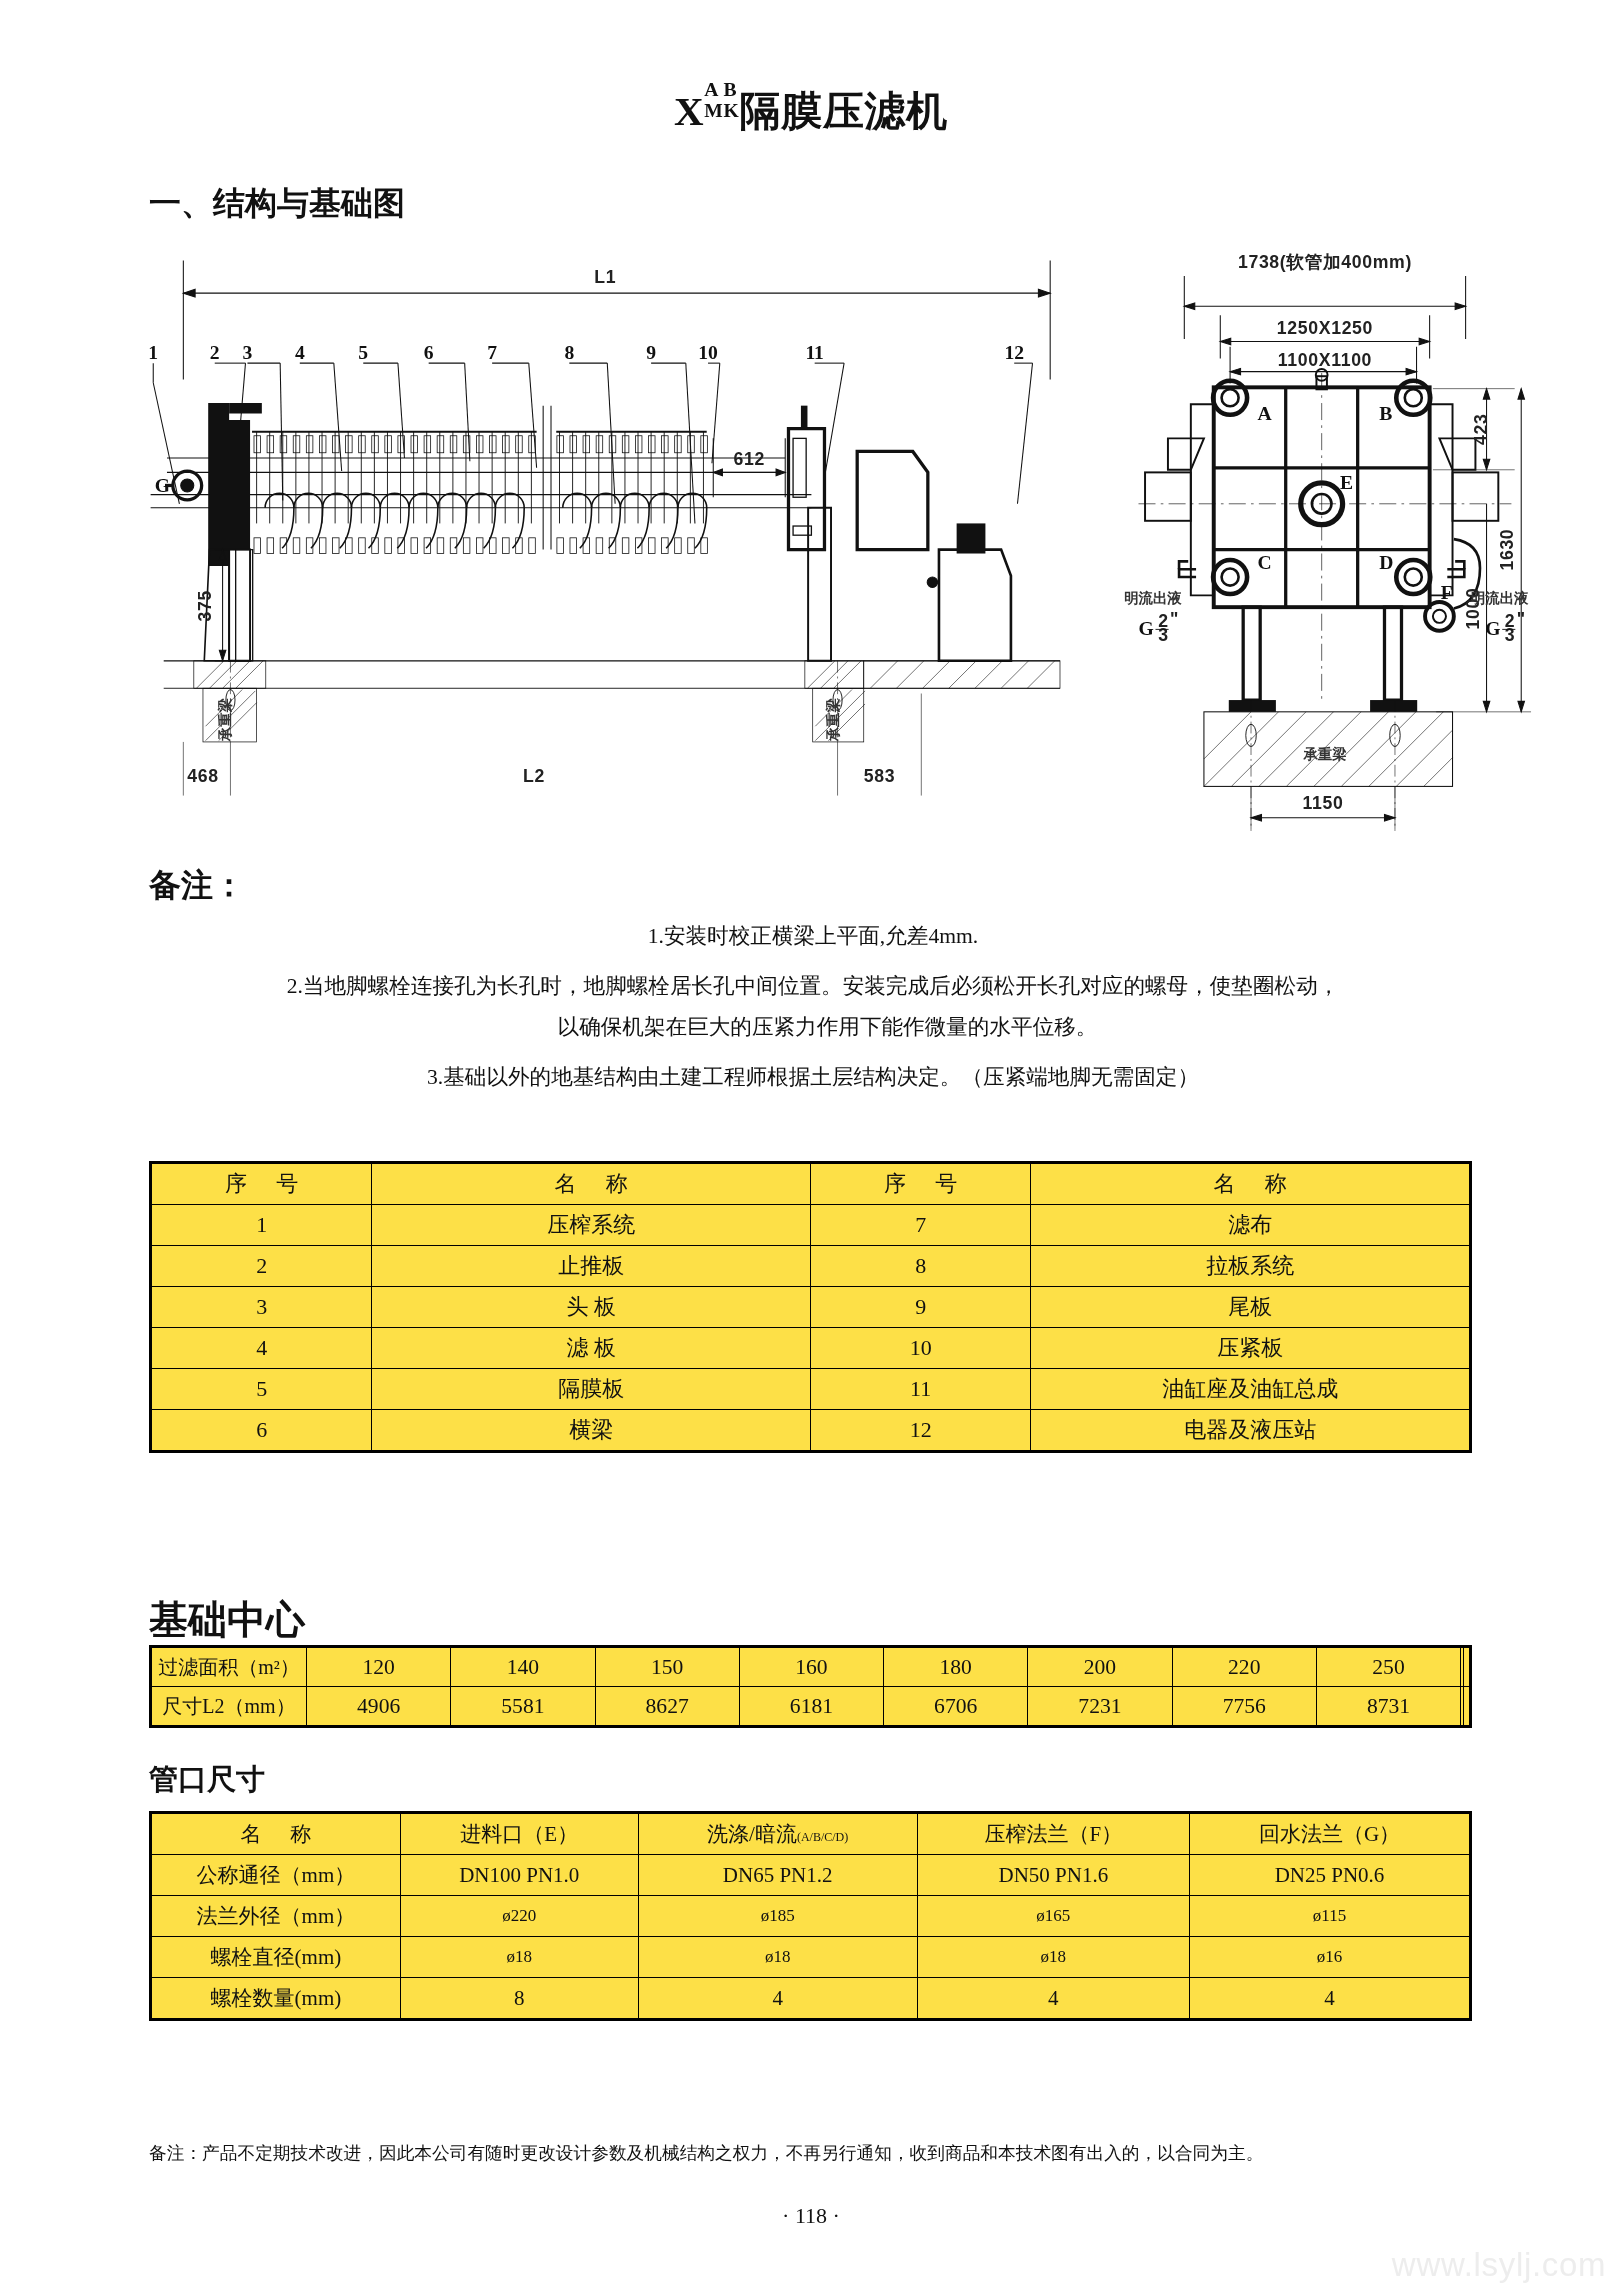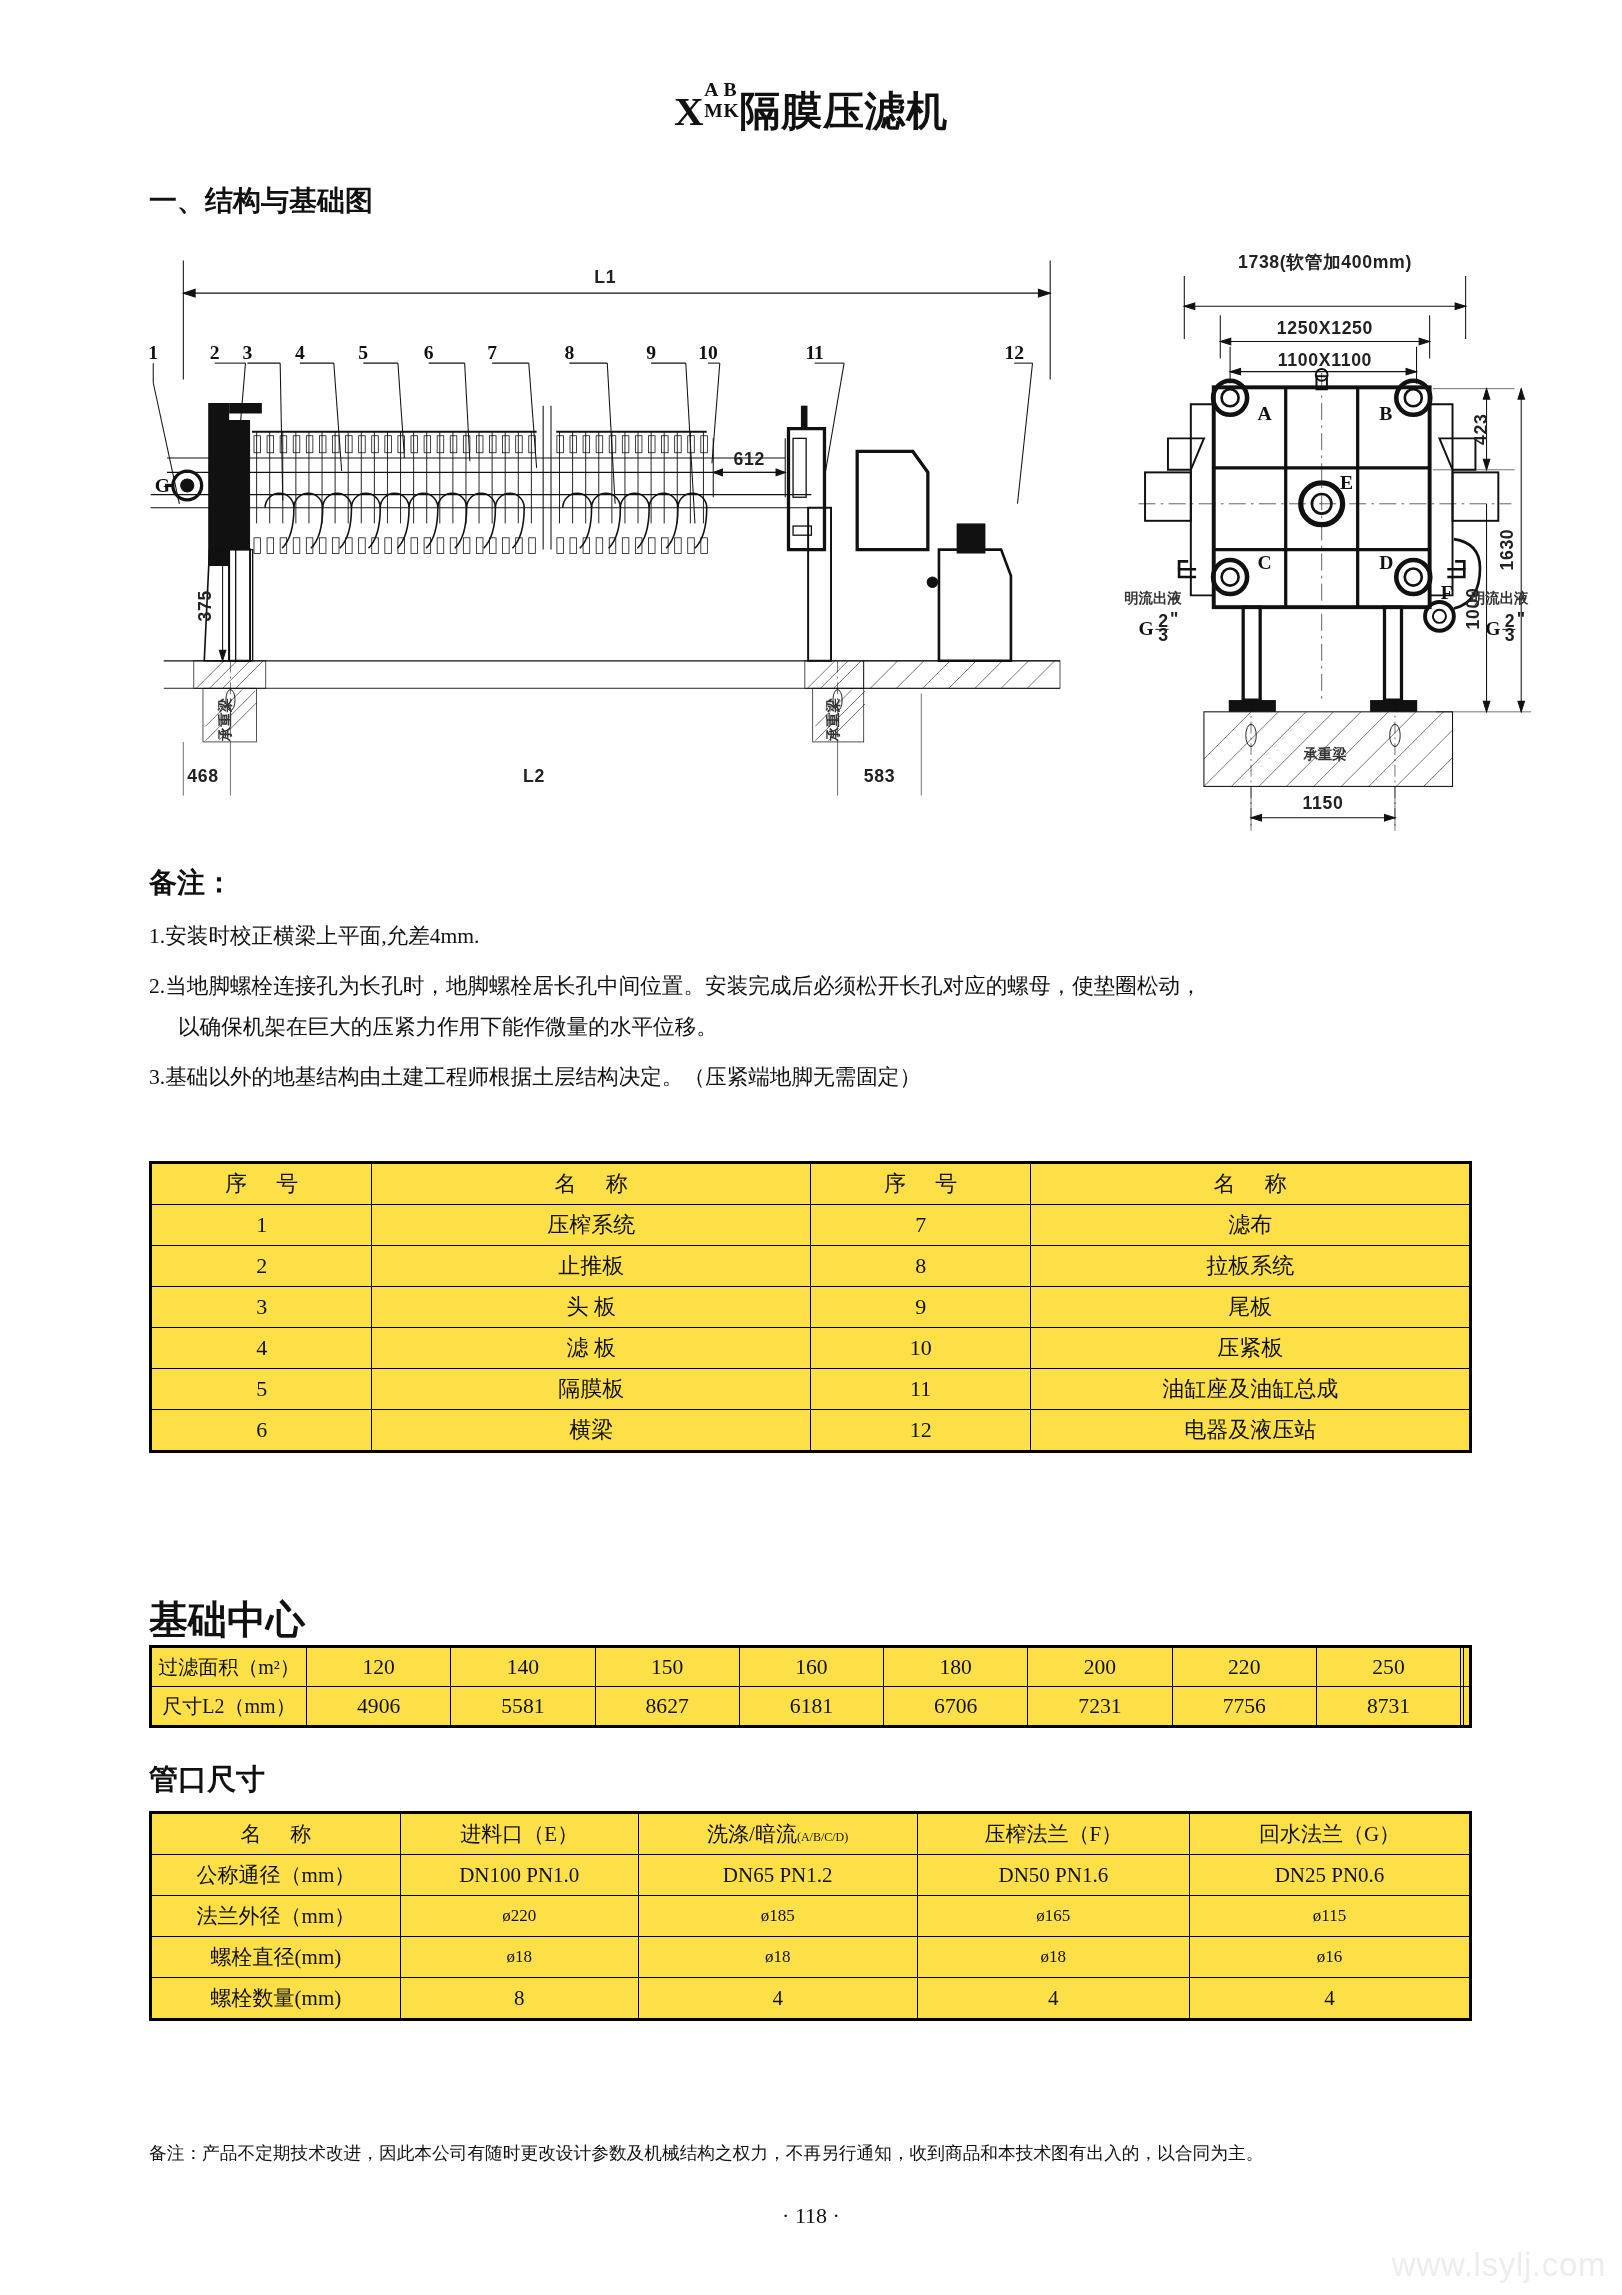--- a/index.html
+++ b/index.html
@@ -41,39 +41,39 @@
     text-align: left;
     position: relative;
     top: 1.3px;
   }
   .sub span { display: block; }
   .sub .up { position: relative; top: -13px; }
   .sub .dn { position: relative; top: -9.2px; }
 
   .section-h {
     position: absolute;
-    font-size: 28px;
+    font-size: 32px;
     font-weight: bold;
     white-space: nowrap;
   }
   .h-struct { top: 182px; left: 149px; }
   .h-remark { top: 864px; left: 149px; }
   .h-center { top: 1593px; left: 149px; font-size: 39px;}
   .h-pipe   { top: 1760px; left: 149px; font-size: 29px;}
 
   
   .remark-list {
     position: absolute;
     top: 916px;
     left: 149px;
     width: 1328px;
     font-size: 21.6px;
     line-height: 1.9;
   }
-  .remark-list p { margin: 0 0 9.2px 0; }
+  .remark-list p { margin: 0 0 9.2px 0; text-align: center; }
   .remark-list p.indent { text-indent: 29px; margin-top: -9.2px; }
 
   
   table {
     border-collapse: collapse;
     position: absolute;
     background: #fde047;
   }
   table td, table th {
     border: 0.7px solid #000;

